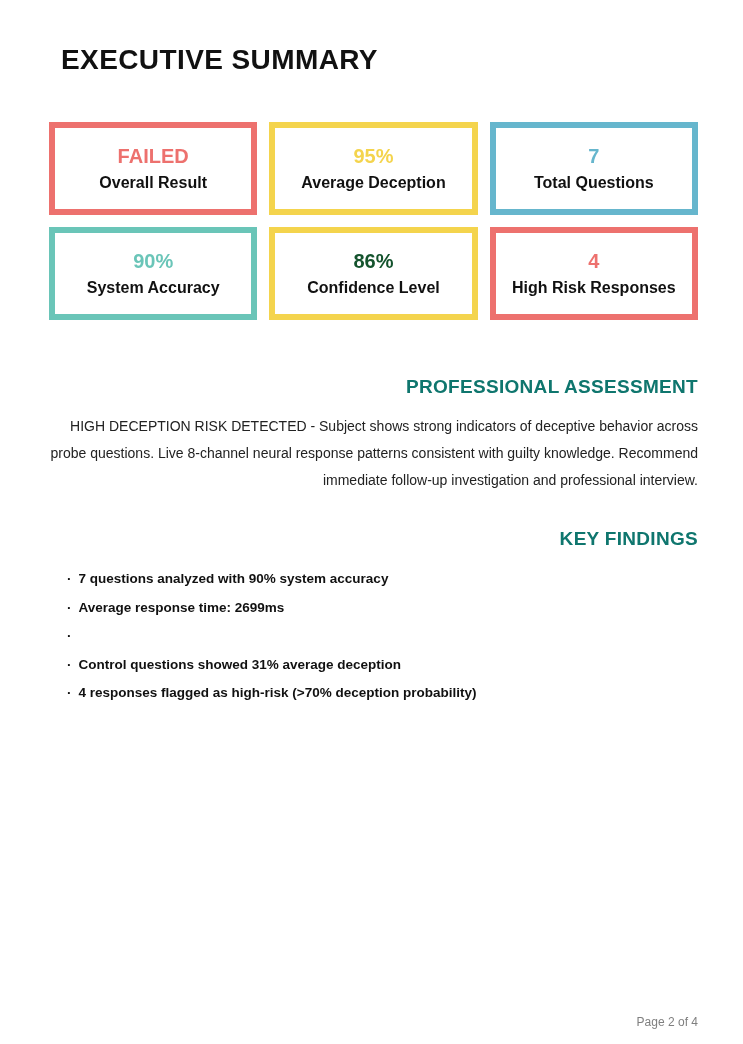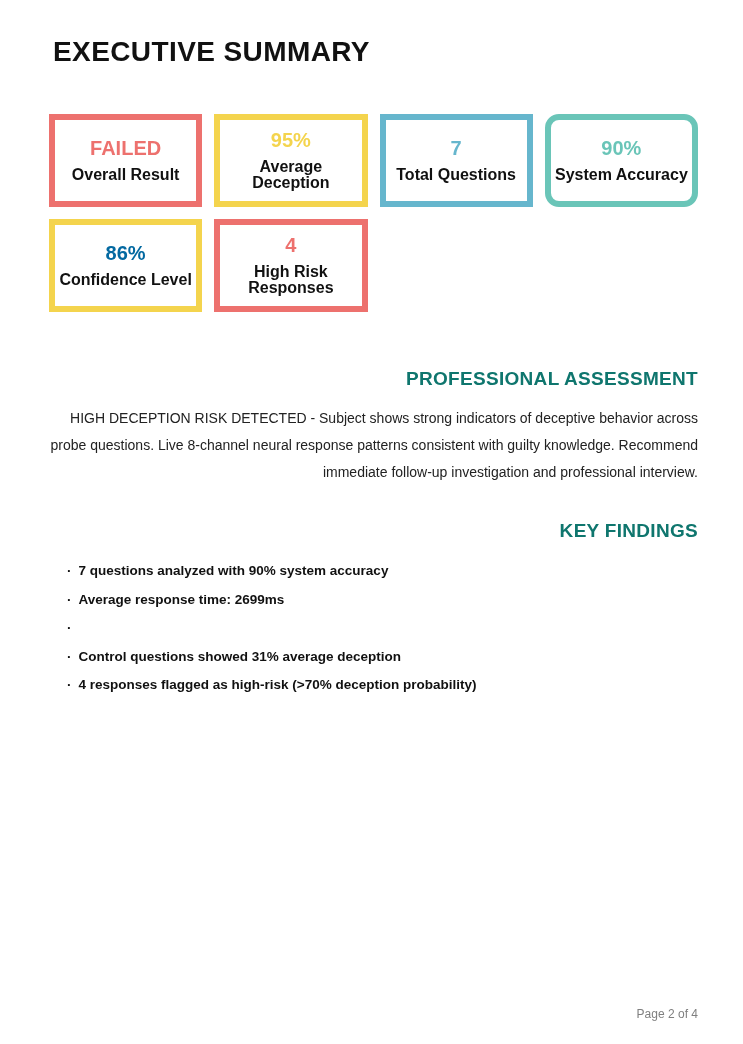--- a/index.html
+++ b/index.html
@@ -19,28 +19,28 @@
     padding: 0 45px 0 49px;
     box-sizing: border-box;
     width: 100%;
     height: 100%;
     position: relative;
   }
   .doc-title {
     font-size: 28px;
     font-weight: bold;
     letter-spacing: 0.4px;
-    margin: 4px;
+    margin: 12px;
     padding-top: 32px;
     color: #111;
   }
   .cards-grid {
     margin-top: 46px;
     display: grid;
-    grid-template-columns: repeat(4, 1fr);
+    grid-template-columns: repeat(3, 1fr);
     column-gap: 14px;
     row-gap: 14px;
     gap: 12px;
   }
   .stat-card {
     border: 6px solid #ccc;
     background: #fff;
     height: 81px;
     display: flex;
     flex-direction: column;
@@ -123,27 +123,27 @@
     <div class="stat-card" style="border-color: rgb(244, 212, 77);">
       <div class="stat-value" style="color: rgb(244, 212, 77);">95%</div>
       <div class="stat-label">Average Deception</div>
     </div>
 
     <div class="stat-card" style="border-color: rgb(102, 182, 205);">
       <div class="stat-value" style="color: rgb(102, 182, 205);">7</div>
       <div class="stat-label">Total Questions</div>
     </div>
 
-    <div class="stat-card" style="border-color: rgb(106, 197, 184); border-radius: 14px;">
+    <div class="stat-card" style="border-color: rgb(106, 197, 184);">
       <div class="stat-value" style="color: rgb(106, 197, 184);">90%</div>
       <div class="stat-label">System Accuracy</div>
     </div>
 
     <div class="stat-card" style="border-color: rgb(244, 212, 77);">
-      <div class="stat-value" style="color: #0369a1;">86%</div>
+      <div class="stat-value" style="color: #14532d;">86%</div>
       <div class="stat-label">Confidence Level</div>
     </div>
 
     <div class="stat-card" style="border-color: rgb(237, 113, 110);">
       <div class="stat-value" style="color: rgb(237, 113, 110);">4</div>
       <div class="stat-label">High Risk Responses</div>
     </div>
 
   </div>
 

